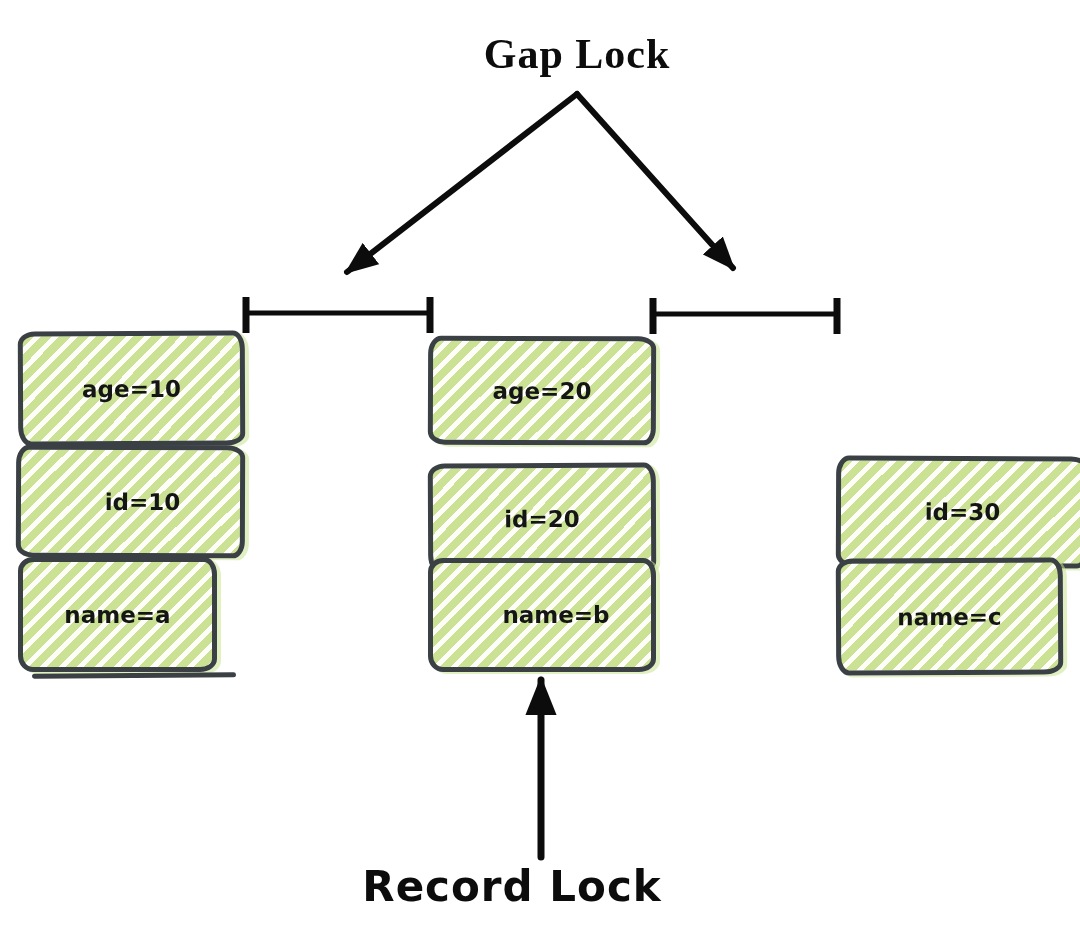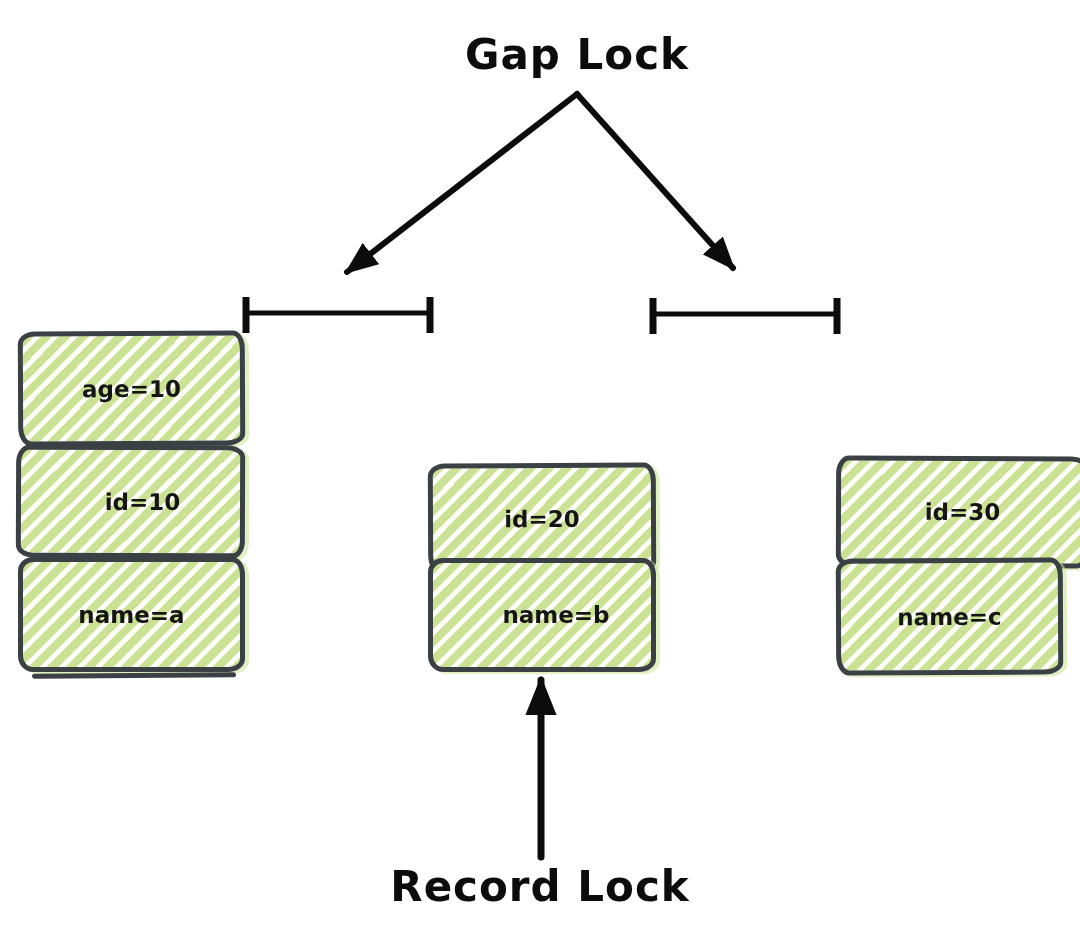--- a/index.html
+++ b/index.html
@@ -12,22 +12,22 @@
   }
   .big-label{
     position:absolute;
     transform:translateX(-50%);
     font-weight:bold;
     font-size:42px;
     letter-spacing:1px;
     color:#0c0c0c;
     white-space:nowrap;
   }
-  .title{left:577px;top:30px;}
-  .record-label{left:540px;top:862px;text-align:center;}
+  .title{left:577px;top:30px;font-family:Liberation Serif, serif;}
+  .record-label{left:512px;top:862px;text-align:center;}
   .cell{
     position:absolute;
     background:repeating-linear-gradient(135deg,#cbe294 0 8px,#fdfef8 8px 13px);
     border:5px solid #3b4045;
     border-radius:15px;
     box-sizing:border-box;
     display:flex;align-items:center;justify-content:center;
     font-size:23px;font-weight:600;color:#151515;
     box-shadow:4px 2px 0 rgba(200,227,140,.55);
   }
@@ -51,25 +51,28 @@
 <div class="canvas">
 
   <div class="big-label title">Gap Lock</div>
 
   <div class="cell ra" style="left:18px;top:331px;width:227px;height:115px;">
     <span>age=10</span>
   </div>
   <div class="cell rb" style="left:16px;top:445px;width:229px;height:113px;padding-left:24px;">
     <span>id=10</span>
   </div>
-  <div class="cell rc" style="left:18px;top:557px;width:227px;height:115px;">
+  <div class="cell rc" style="left:18px;top:557px;width:199px;height:115px;">
     <span>name=a</span>
   </div>
   <div class="underline" style="left:32px;top:673px;width:204px;height:5px;"></div>
 
+  <div class="cell rb" style="left:428px;top:336px;width:228px;height:109px;">
+    <span>age=20</span>
+  </div>
   <div class="cell ra" style="left:428px;top:447px;width:228px;height:111px;margin-top:16px;">
     <span>id=20</span>
   </div>
   <div class="cell rc" style="left:428px;top:558px;width:228px;height:114px;padding-left:28px;">
     <span>name=b</span>
   </div>
 
   <div class="cell rb" style="left:836px;top:456px;width:253px;height:112px;">
     <span>id=30</span>
   </div>

